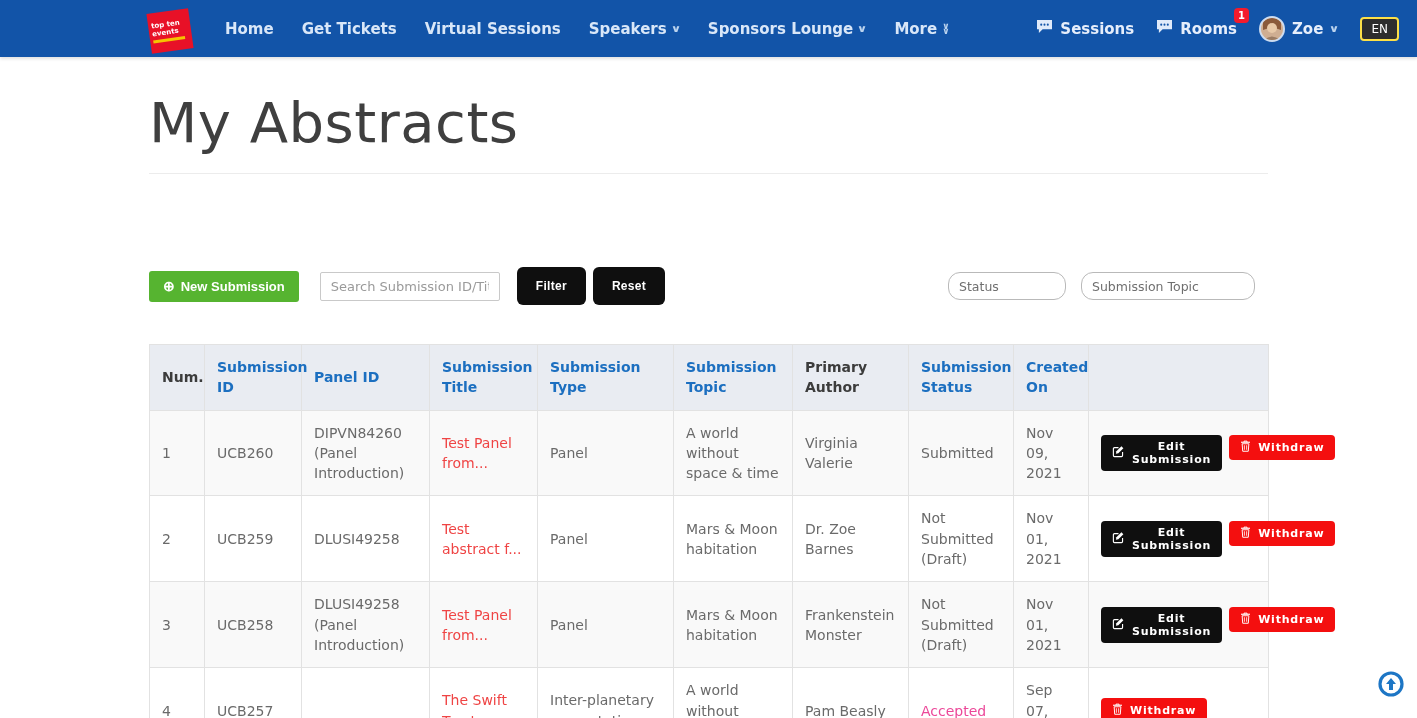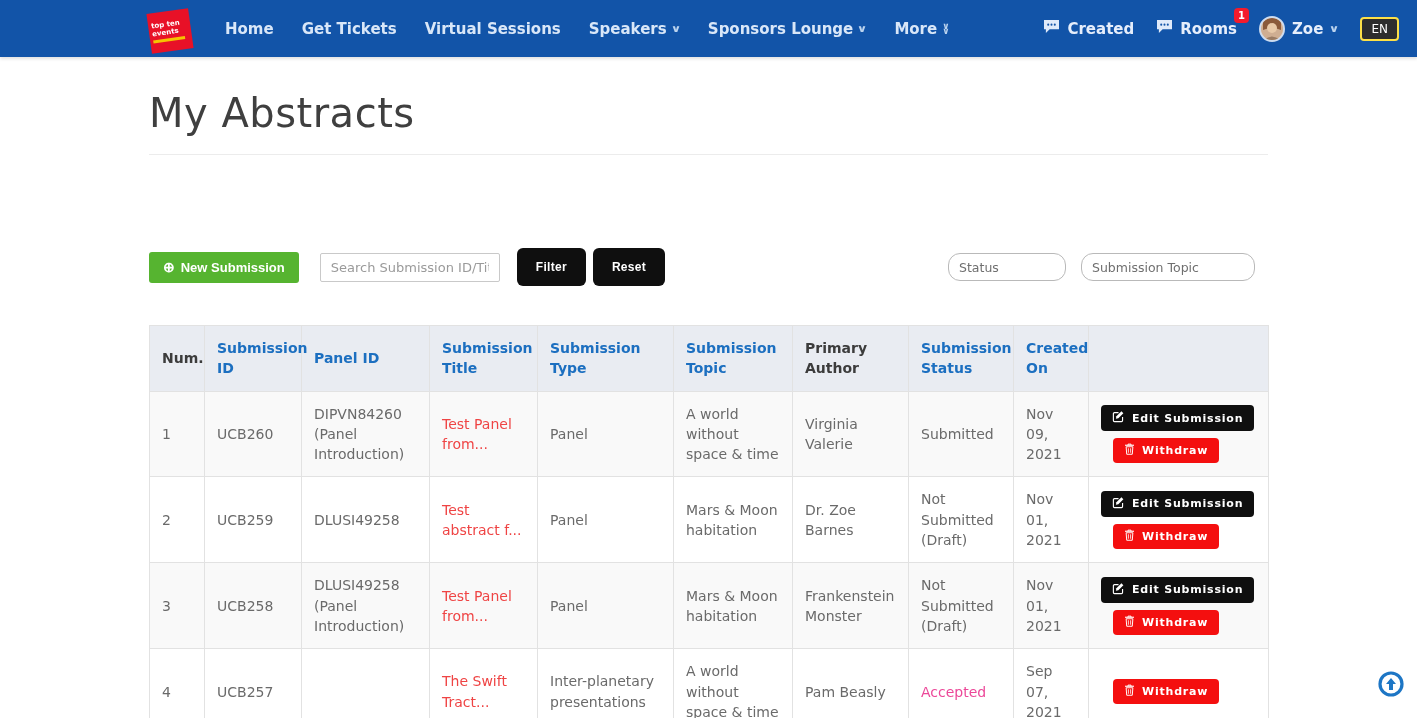--- a/index.html
+++ b/index.html
@@ -19,21 +19,21 @@
   .caret { font-size:10px; color:#bcd4ef; transform:scaleX(1.3); display:inline-block; }
   .caret-double { display:inline-flex; flex-direction:column; line-height:5px; font-size:9px; color:#bcd4ef; }
   .nav-right { display:flex; align-items:center; gap:22px; }
   .nav-link { color:#e6eefb; font-size:15px; font-weight:bold; display:flex; align-items:center; gap:7px; cursor:pointer; position:relative; }
   .badge { position:absolute; top:-11px; right:-12px; background:#f31b2c; color:#fff; font-size:10px; font-weight:bold; min-width:15px; height:15px; border-radius:4px; display:flex; align-items:center; justify-content:center; padding:0 3px; }
   .avatar { width:26px; height:26px; border-radius:50%; overflow:hidden; border:2px solid #cddcf0; background:#e8d3c0; }
   .lang-box { background:#2e2e2e; border:2px solid #fde047; border-radius:4px; color:#fff; font-size:12px; padding:3px 9px; cursor:pointer; }
 
   
   .container { width:1119px; margin:0 auto; }
-  h1 { font-size:40px; font-weight:400; color:#3f3f3f; margin-top:33px; letter-spacing:0.5px; }
+  h1 { font-size:56px; font-weight:400; color:#3f3f3f; margin-top:33px; letter-spacing:0.5px; }
   .title-hr { border:none; border-top:1px solid #ececec; margin-top:18px; }
 
   
   .toolbar { margin-top:93px; display:flex; justify-content:space-between; align-items:center; }
   .tb-left { display:flex; align-items:center; }
   .btn-new { background:#56b430; color:#fff; border:none; font-size:13px; font-weight:bold; padding:8px 14px; border-radius:3px; display:flex; align-items:center; gap:6px; cursor:pointer; }
   .btn-new .plus { font-size:14px; line-height:1; }
   .search-input { margin-left:21px; width:180px; height:29px; border:1px solid #c9c9c9; border-radius:2px; padding:0 10px; font-size:13px; color:#555; font-family:inherit; }
   .search-input::placeholder { color:#9a9a9a; }
   .btn-dark { background:#0f0f0f; color:#fff; border:none; font-size:12px; font-weight:bold; padding:12px 19px; border-radius:6px; cursor:pointer; letter-spacing:0.3px;text-align:right; }
@@ -46,24 +46,24 @@
   .input-topic { width:174px; }
 
   
   table { margin-top:39px; width:1119px; border-collapse:collapse; table-layout:fixed; }
   th,td { border:1px solid #e2e2e2; padding:12px 12px; vertical-align:middle; text-align:left; font-size:14px; }
   thead th { background:#e9ecf2; color:#3c3c3c; font-weight:bold; font-size:14px; line-height:1.45; }
   thead th.th-link { color:#1c6fc0; cursor:pointer; }
   tbody td { color:#6a6a6a; line-height:1.45; background:#fff; }
   tbody tr:nth-child(odd) td { background:#f9f9f9; }
   td a.cell-link { color:#ef4444; text-decoration:none; cursor:pointer; }
-  .actions-cell { display:flex; flex-direction:column; align-items:flex-start; gap:7px; }
+  .actions-cell { display:flex; align-items:flex-start; gap:7px; }
   .btn-action { display:flex; align-items:center; gap:7px; border:none; color:#fff; font-size:11px; font-weight:bold; letter-spacing:0.8px; padding:5px 11px; border-radius:4px; cursor:pointer; font-family:inherit; }
   .btn-edit { background:#0f0f0f; }
-  .btn-withdraw { background:#f40f0f;margin-left:12px; }
+  .btn-withdraw { background:#f40f0f; }
   .btn-action svg { flex:0 0 auto; }
 
   
   col.c-num{width:55px} col.c-sid{width:97px} col.c-pid{width:128px} col.c-title{width:108px}
   col.c-type{width:136px} col.c-topic{width:119px} col.c-author{width:116px}
   col.c-status{width:105px} col.c-created{width:75px} col.c-actions{width:180px}
 
   
   .scroll-top { position:absolute; right:12px; bottom:20px; width:28px; height:28px; cursor:pointer; }
 </style>
@@ -108,21 +108,21 @@
     <div class="nav-right">
       <div class="nav-link">
         <span>
           <svg width="17" height="15" viewBox="0 0 18 16">
               <path d="M1 1h16v10H7l-4 4v-4H1z" fill="#dfeafa"></path>
               <circle cx="5.5" cy="6" r="1.1" fill="#1254a8"></circle>
               <circle cx="9" cy="6" r="1.1" fill="#1254a8"></circle>
               <circle cx="12.5" cy="6" r="1.1" fill="#1254a8"></circle>
             </svg>
         </span>
-        <span>Created</span>
+        <span>Sessions</span>
       </div>
       <div class="nav-link">
         <span>
           <svg width="17" height="15" viewBox="0 0 18 16">
               <path d="M1 1h16v10H7l-4 4v-4H1z" fill="#dfeafa"></path>
               <circle cx="5.5" cy="6" r="1.1" fill="#1254a8"></circle>
               <circle cx="9" cy="6" r="1.1" fill="#1254a8"></circle>
               <circle cx="12.5" cy="6" r="1.1" fill="#1254a8"></circle>
             </svg>
         </span>

